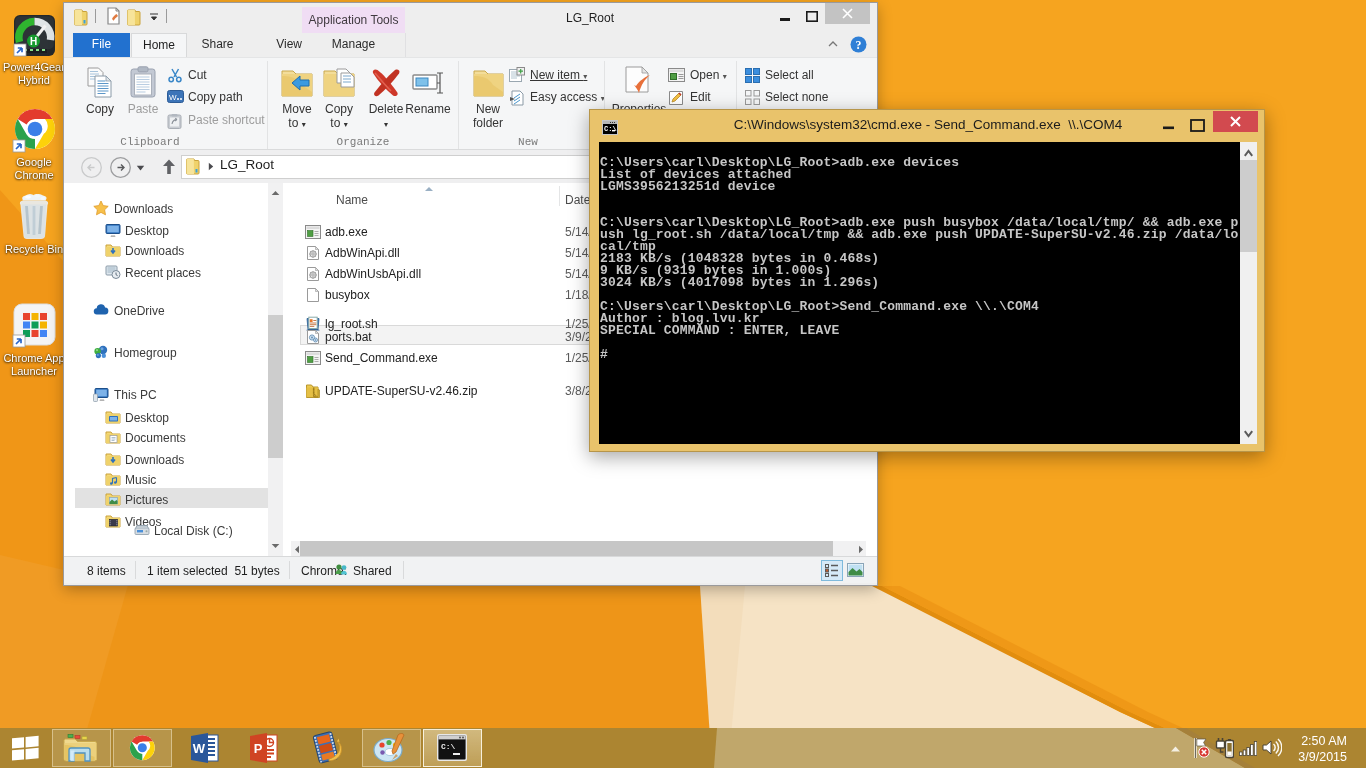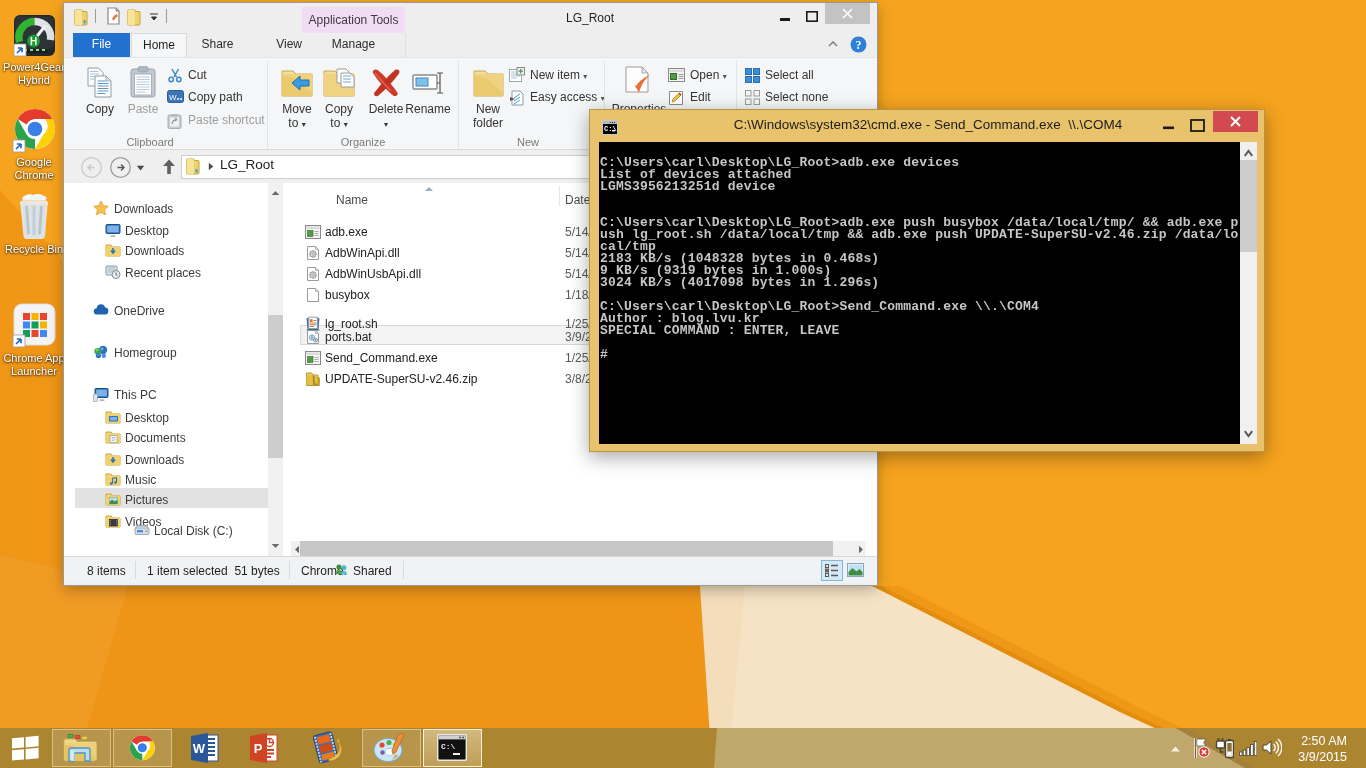--- a/index.html
+++ b/index.html
@@ -9,21 +9,21 @@
 .dicon{position:absolute;width:68px;text-align:center;}
 .dicon .lbl{color:#fff;font-size:11px;line-height:13px;text-shadow:0 1px 2px rgba(0,0,0,.75), 0 0 3px rgba(0,0,0,.5);margin-top:3px;white-space:nowrap;overflow:hidden;}
 
 #explorer{position:absolute;left:64px;top:3px;width:813px;height:582px;background:#eeeeee;box-shadow:0 0 0 1px #9a9a9c,0 4px 14px rgba(0,0,0,0.30);font-size:12px;color:#1e1e1e;}
 #titlebar{position:absolute;left:0;top:0;width:100%;height:30px;}
 #tabrow{position:absolute;left:0;top:30px;width:100%;height:24px;}
 #ribbon{position:absolute;left:0;top:54px;width:100%;height:93px;background:#f5f6f7;border-top:1px solid #e4e5e6;border-bottom:1px solid #dadbdc;box-sizing:border-box;}
 #addrrow{position:absolute;left:0;top:147px;width:100%;height:33px;background:#efeff0;}
 #mainarea{position:absolute;left:0;top:180px;width:100%;height:373px;background:#fff;}
 #statusbar{position:absolute;left:0;top:553px;width:100%;height:27px;background:#f1f2f3;border-top:1px solid #d8d9da;box-sizing:border-box;}
-.grouplabel{position:absolute;color:#7a7a7a;font-size:11px;text-align:center;}
+.grouplabel{position:absolute;color:#7a7a7a;font-size:11px;text-align:center;font-family:Liberation Mono, monospace;}
 .nav{position:absolute;left:0;width:204px;height:21px;}
 .nav span{position:absolute;top:3px;color:#3b3b3b;white-space:nowrap;}
 .nicon{position:absolute;left:29px;top:1px;width:16px;height:16px;}
 .nicon.sub{left:41px;}
 .sel-nav{left:11px;top:305px;width:193px;height:20px;background:#e2e2e2;}
 .frow{position:absolute;left:236px;width:560px;height:21px;}
 .frow .fic{position:absolute;left:5px;top:2px;width:16px;height:16px;}
 .frow .fnm{position:absolute;left:25px;top:3px;color:#212121;white-space:nowrap;}
 .frow .fdt{position:absolute;left:265px;top:3px;color:#5a5a5a;white-space:nowrap;}
 .gsep{position:absolute;top:60px;width:1px;height:84px;background:#e2e3e4;top:3px;}
@@ -245,21 +245,21 @@
           <path d="M1 9c9 0 15 2 19 9l10 7v4H1z" fill="#e8c568" opacity=".7"></path>
           <path d="M24 12v8M20 16h8" stroke="#caa23d" stroke-width="0"></path>
         </svg>
     <div class="rbtn-lbl" style="left:396px;top:44px;width:56px;">New<br>folder</div>
     <svg class="abs" style="left:445px;top:9px" width="16" height="17" viewBox="0 0 16 17">
           <rect x="0.5" y="2.5" width="12" height="12" fill="#fff" stroke="#9aa7b0"></rect>
           <path d="M2 5h9M2 7h9M2 9h9M2 11h6" stroke="#9fb6c4" stroke-width=".8"></path>
           <rect x="8" y="0.5" width="7.5" height="7.5" fill="#efefef" stroke="#8a8a8a"></rect>
           <path d="M9.5 4.2h4.5M11.7 2v4.5" stroke="#3fa046" stroke-width="1.2"></path>
         </svg>
-    <div class="abs" style="left:466px;top:10px;color:#343434;">New item <span style="font-size:8px;color:#555;">▾</span></div>
+    <div class="abs" style="left:466px;top:10px;color:#343434;text-decoration:underline;">New item <span style="font-size:8px;color:#555;">▾</span></div>
     <svg class="abs" style="left:445px;top:32px" width="16" height="16" viewBox="0 0 16 16">
           <path d="M3 1h8l3 3v11H3z" fill="#fff" stroke="#8a99a5"></path>
           <path d="M5 8l6-4M5 11l6-4M5 14l6-4" stroke="#4b97cc" stroke-width="1"></path>
           <path d="M1 7l5 2-5 2z" fill="#555"></path>
         </svg>
     <div class="abs" style="left:466px;top:32px;color:#343434;">Easy access <span style="font-size:8px;color:#555;">▾</span></div>
     <div class="grouplabel" style="left:436px;top:78px;width:56px;">New</div>
     <div class="gsep" style="left:540px;height:88px;"></div>
 
     <svg class="abs" style="left:560px;top:8px" width="30" height="33" viewBox="0 0 30 33">
@@ -538,21 +538,21 @@
       <div class="frow" style="top:165px;">
             <svg class="fic" viewBox="0 0 16 16">
               <rect x="0.5" y="1.5" width="15" height="13" fill="#f4f4f4" stroke="#8a8a8a"></rect>
               <rect x="1.5" y="2.5" width="13" height="2.5" fill="#dcdcdc"></rect>
               <rect x="2.5" y="6.5" width="5.5" height="6" fill="#4f9e43" stroke="#2f6e28" stroke-width=".6"></rect>
               <path d="M9.5 7.5h4M9.5 9.5h4M9.5 11.5h4" stroke="#9a9a9a" stroke-width=".8"></path>
             </svg>
             <span class="fnm">Send_Command.exe</span>
             <span class="fdt">1/25/20</span>
           </div>
-      <div class="frow" style="top:186px;text-align:center;">
+      <div class="frow" style="top:198px;text-align:center;">
             <svg class="fic" viewBox="0 0 16 16">
               <path d="M1.5 2h5l1.5 2H13v10.5H1.5z" fill="#ecc94f" stroke="#b8962e"></path>
               <path d="M1.5 4.5H13v9.5H1.5z" fill="#e5bf45"></path>
               <path d="M8.7 4.5v9.5" stroke="#a8861e" stroke-width=".8"></path>
               <path d="M7.9 5.2h1.6M7.9 6.6h1.6M7.9 8h1.6M7.9 9.4h1.6M7.9 10.8h1.6" stroke="#8a6a12" stroke-width=".7"></path>
               <path d="M8.7 12.2a1.1 1.1 0 102 1 1.1 1.1 0 00-2-1z" fill="#c8a43a" stroke="#8a6a12" stroke-width=".6"></path>
               <path d="M13 6l1.5 1v7.5H10l.5-1h2.5z" fill="#d8b03a" stroke="#a8861e" stroke-width=".7"></path>
             </svg>
             <span class="fnm">UPDATE-SuperSU-v2.46.zip</span>
             <span class="fdt">3/8/201</span>

